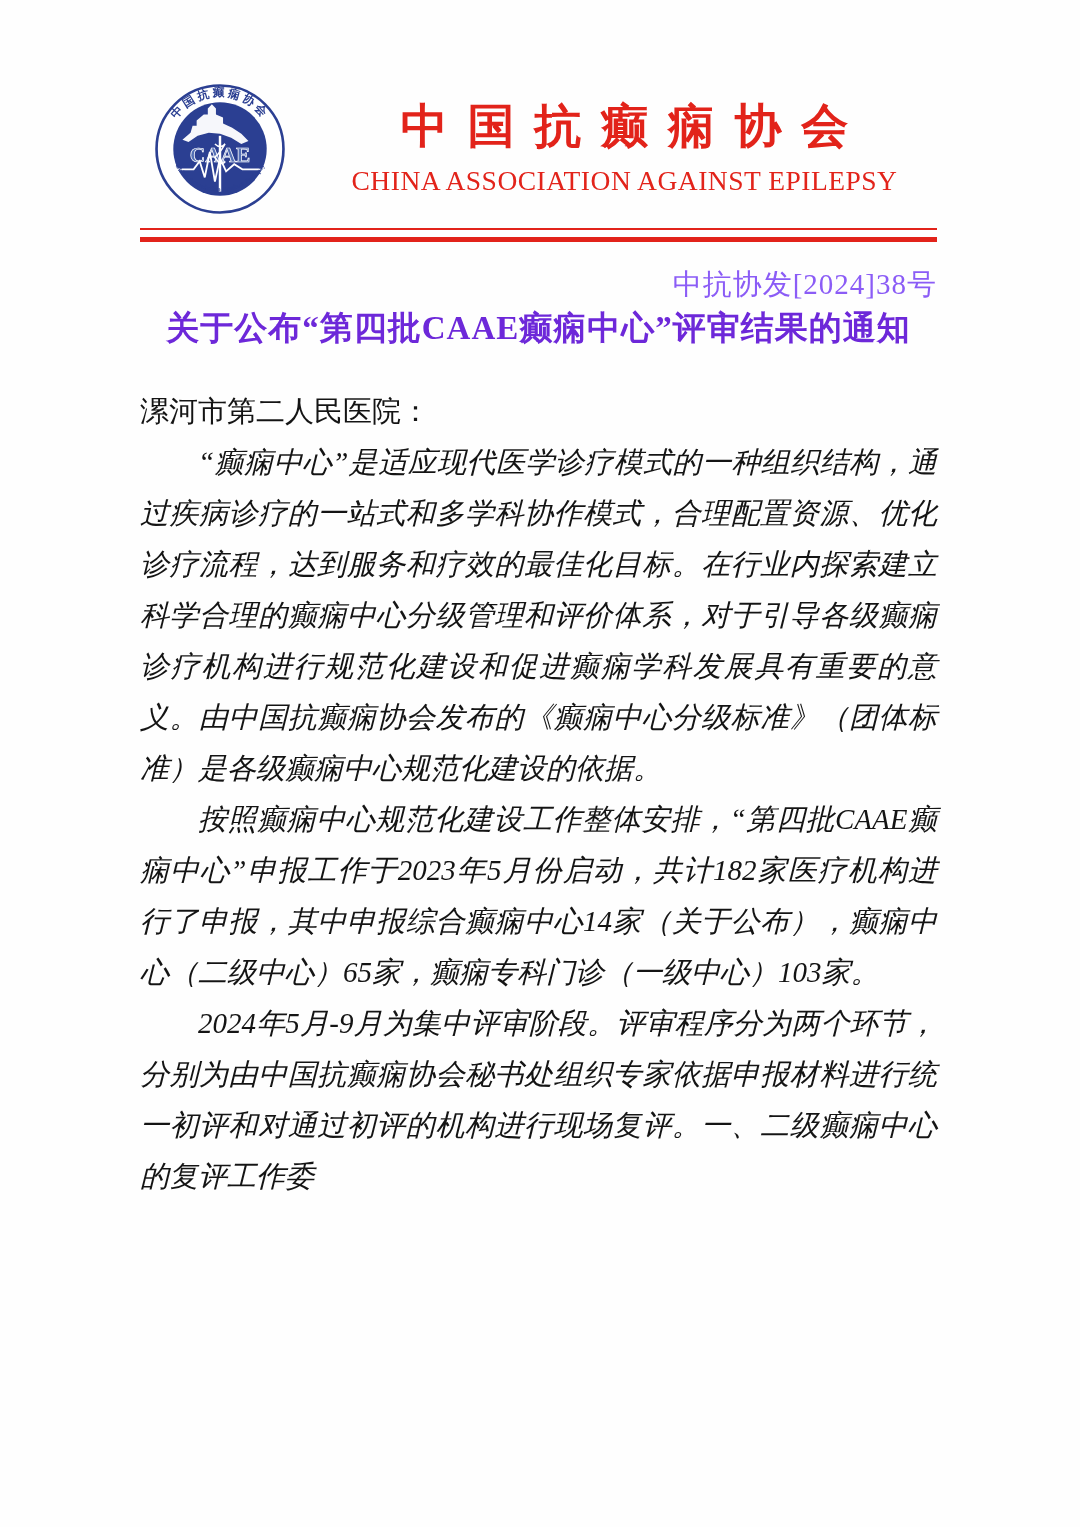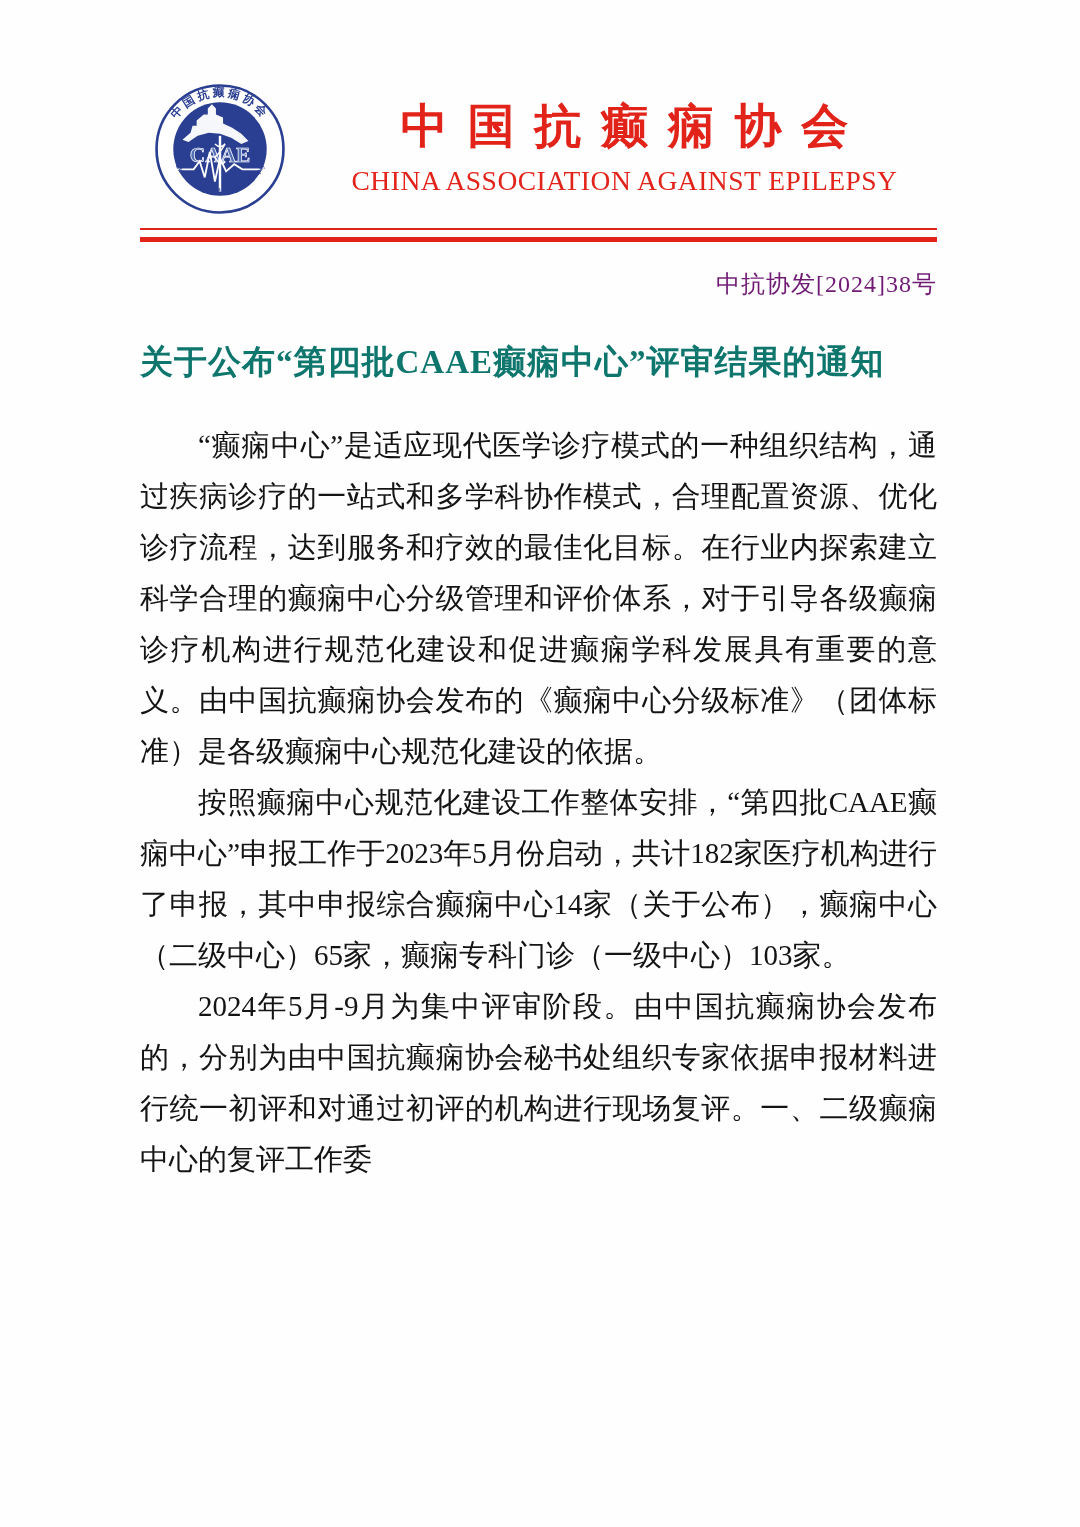--- a/index.html
+++ b/index.html
@@ -51,44 +51,45 @@
     white-space: nowrap;
   }
   
   .double-rule { margin-top: 13px; }
   .double-rule .thin  { height: 2px; background: #e2231a; }
   .double-rule .thick { height: 5px; background: #e2231a; margin-top: 7px; }
   
   .doc-number {
     margin-top: 22px;
     text-align: right;
-    font-size: 24px;
+    font-size: 29px;
     line-height: 40px;
-    color: #701a75;
+    color: #8b5cf6;
     letter-spacing: 1px;
   }
   
   .notice-title {
-    margin-top: 34px;
+    margin-top: 0;
+    text-align: center;
     font-size: 33px;
     font-weight: bold;
-    color: #0f766e;
+    color: #6d28d9;
     letter-spacing: 1px;
     line-height: 48px;
   }
   
   .doc-body {
     margin-top: 34px;
     font-size: 29px;
     line-height: 51px;
     text-align: justify;
     color: #141414;
   }
   .doc-body p { margin: 0; }
-  .doc-body p.indent { text-indent: 2em; }
+  .doc-body p.indent { text-indent: 2em; font-style: italic; }
 </style>
 </head>
 <body>
 
 <div class="page">
 
   <header class="letterhead">
     <div class="logo-wrap">
       <svg viewBox="0 0 130 130" xmlns="http://www.w3.org/2000/svg">
         <circle cx="65" cy="65" r="62.5" fill="#ffffff" stroke="#2b3f92" stroke-width="2.6"></circle>
@@ -122,18 +123,19 @@
   <div class="double-rule">
     <div class="thin"></div>
     <div class="thick"></div>
   </div>
 
   <div class="doc-number">中抗协发[2024]38号</div>
 
   <h1 class="notice-title">关于公布“第四批CAAE癫痫中心”评审结果的通知</h1>
 
   <div class="doc-body">
+    <p class="recipient">漯河市第二人民医院：</p>
     <p class="indent">“癫痫中心”是适应现代医学诊疗模式的一种组织结构，通过疾病诊疗的一站式和多学科协作模式，合理配置资源、优化诊疗流程，达到服务和疗效的最佳化目标。在行业内探索建立科学合理的癫痫中心分级管理和评价体系，对于引导各级癫痫诊疗机构进行规范化建设和促进癫痫学科发展具有重要的意义。由中国抗癫痫协会发布的《癫痫中心分级标准》（团体标准）是各级癫痫中心规范化建设的依据。</p>
     <p class="indent">按照癫痫中心规范化建设工作整体安排，“第四批CAAE癫痫中心”申报工作于2023年5月份启动，共计182家医疗机构进行了申报，其中申报综合癫痫中心14家（关于公布），癫痫中心（二级中心）65家，癫痫专科门诊（一级中心）103家。</p>
-    <p class="indent">2024年5月-9月为集中评审阶段。由中国抗癫痫协会发布的，分别为由中国抗癫痫协会秘书处组织专家依据申报材料进行统一初评和对通过初评的机构进行现场复评。一、二级癫痫中心的复评工作委</p>
+    <p class="indent">2024年5月-9月为集中评审阶段。评审程序分为两个环节，分别为由中国抗癫痫协会秘书处组织专家依据申报材料进行统一初评和对通过初评的机构进行现场复评。一、二级癫痫中心的复评工作委</p>
   </div>
 
 </div>
 
 </body></html>

